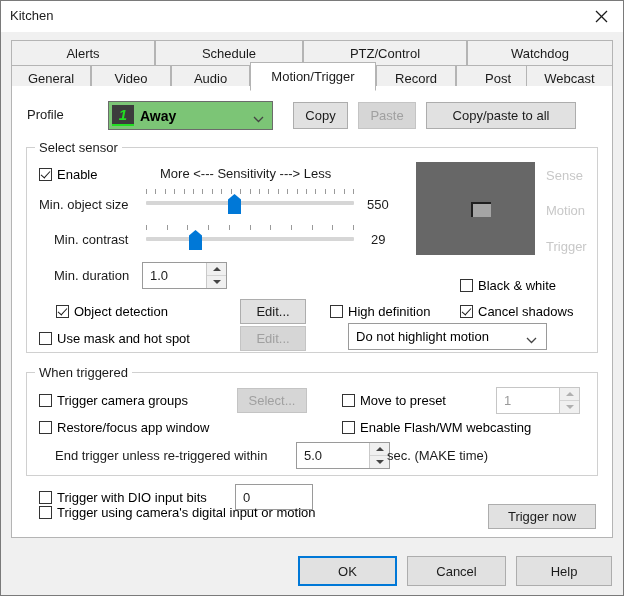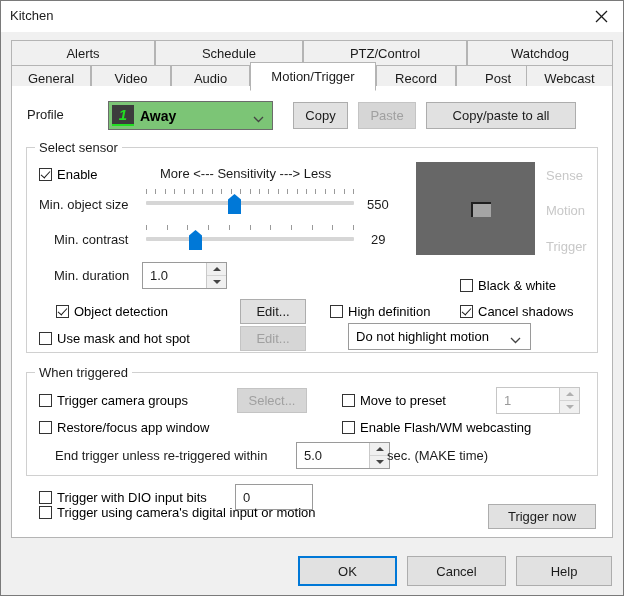--- a/index.html
+++ b/index.html
@@ -234,21 +234,21 @@
     font-size: 13px; color: #c8c8c8;
     white-space: nowrap;
   }
 
   
   .lab { position: absolute; font-size: 13px; color: #1b1b1b; white-space: nowrap; }
 
   
   #combo-highlight {
     position: absolute; left: 347px; top: 322px;
-    width: 183px; height: 27px;
+    width: 199px; height: 27px;
     box-sizing: border-box;
     border: 1px solid #9a9a9a;
     background: #ffffff;
     display: flex; align-items: center;
     cursor: default;
   }
   #combo-highlight .val { margin-left: 7px; font-size: 13px; }
   #combo-highlight .chev { position: absolute; right: 9px; top: 8px; }
 
   

